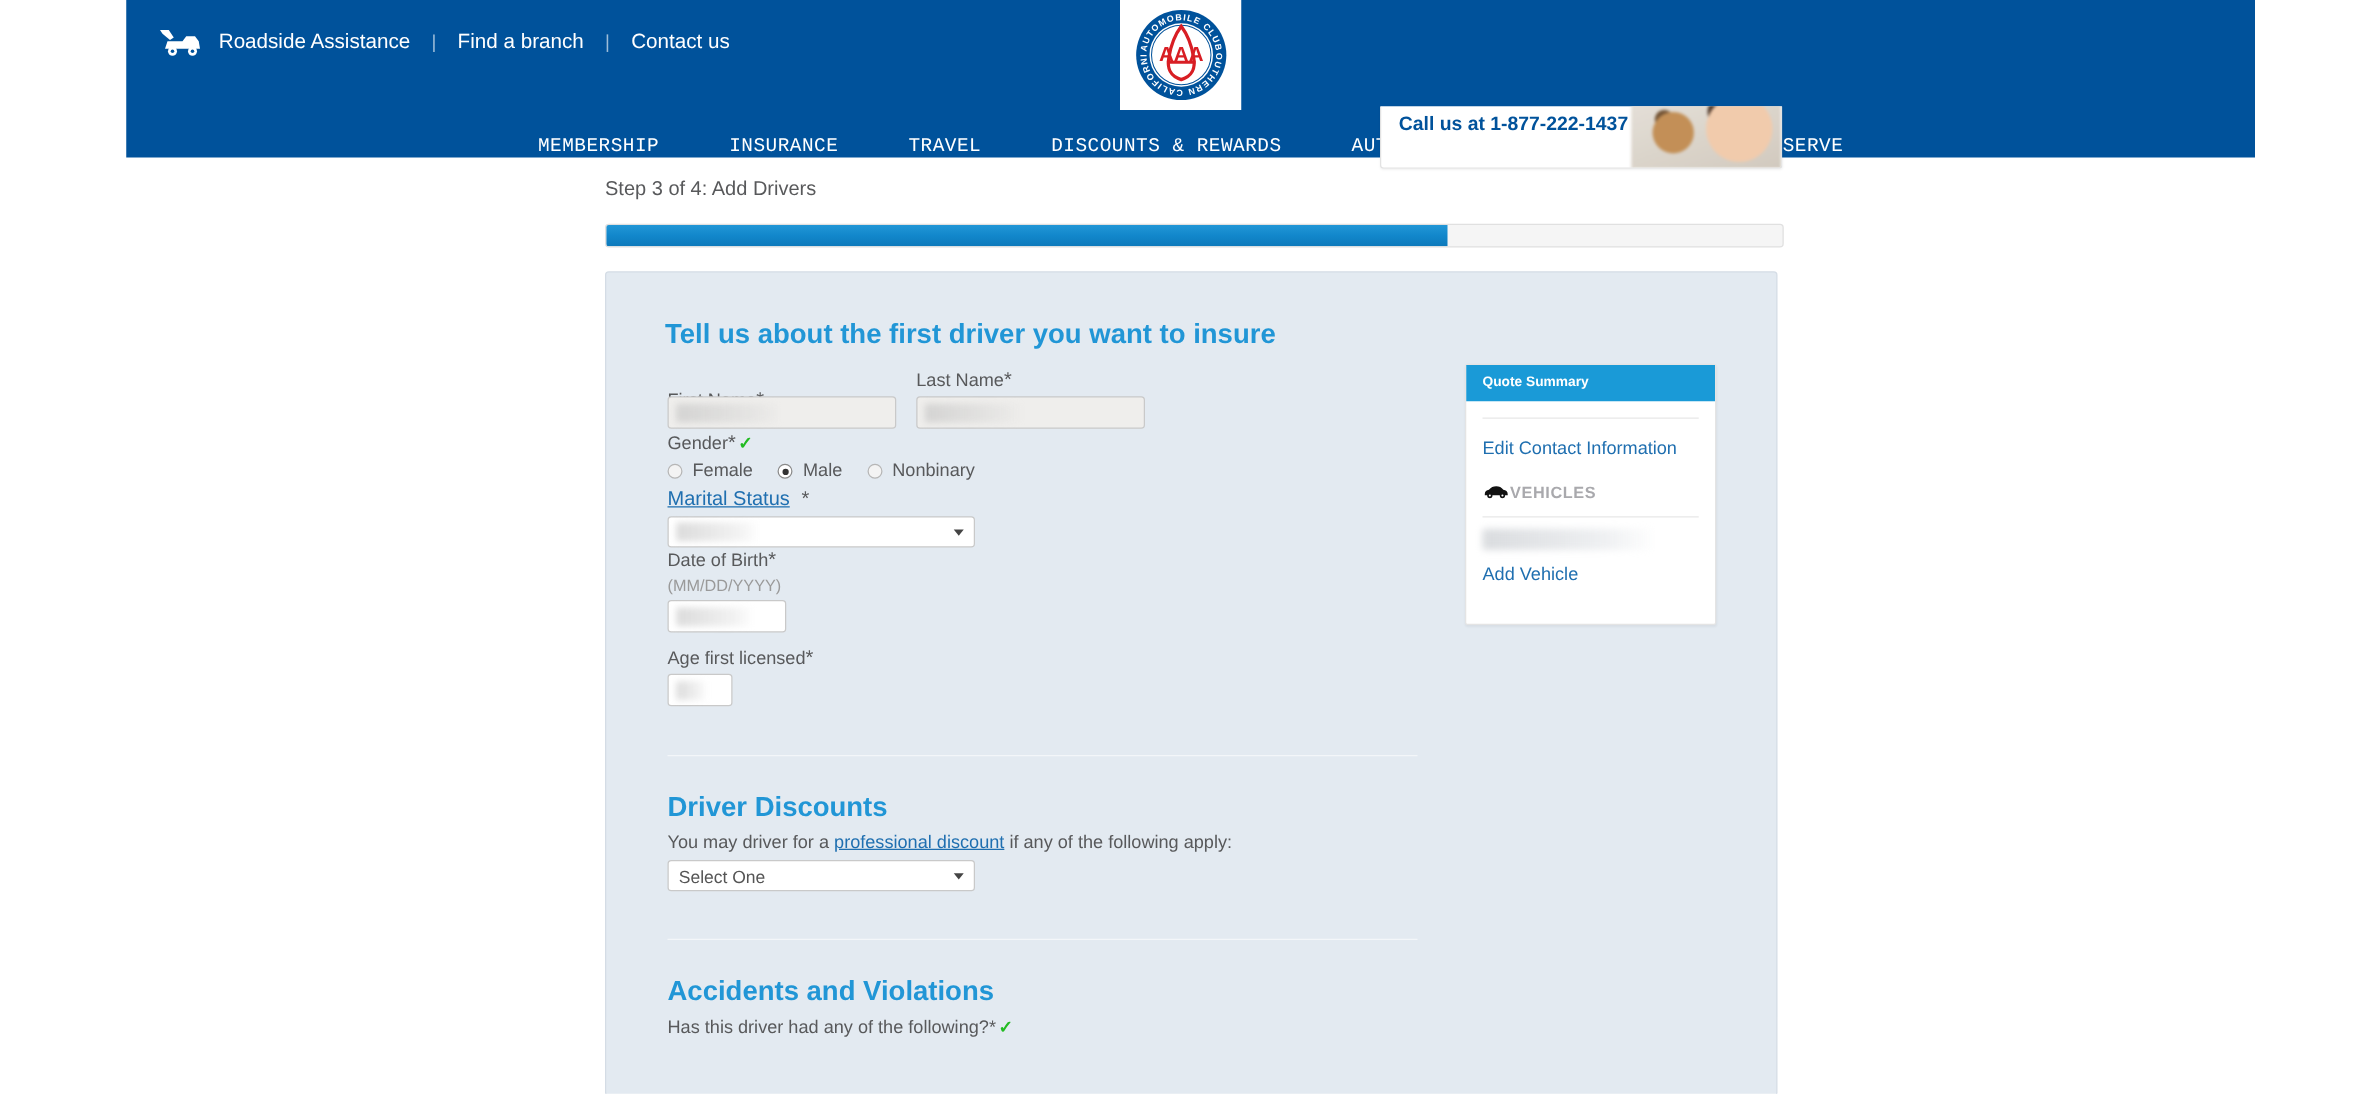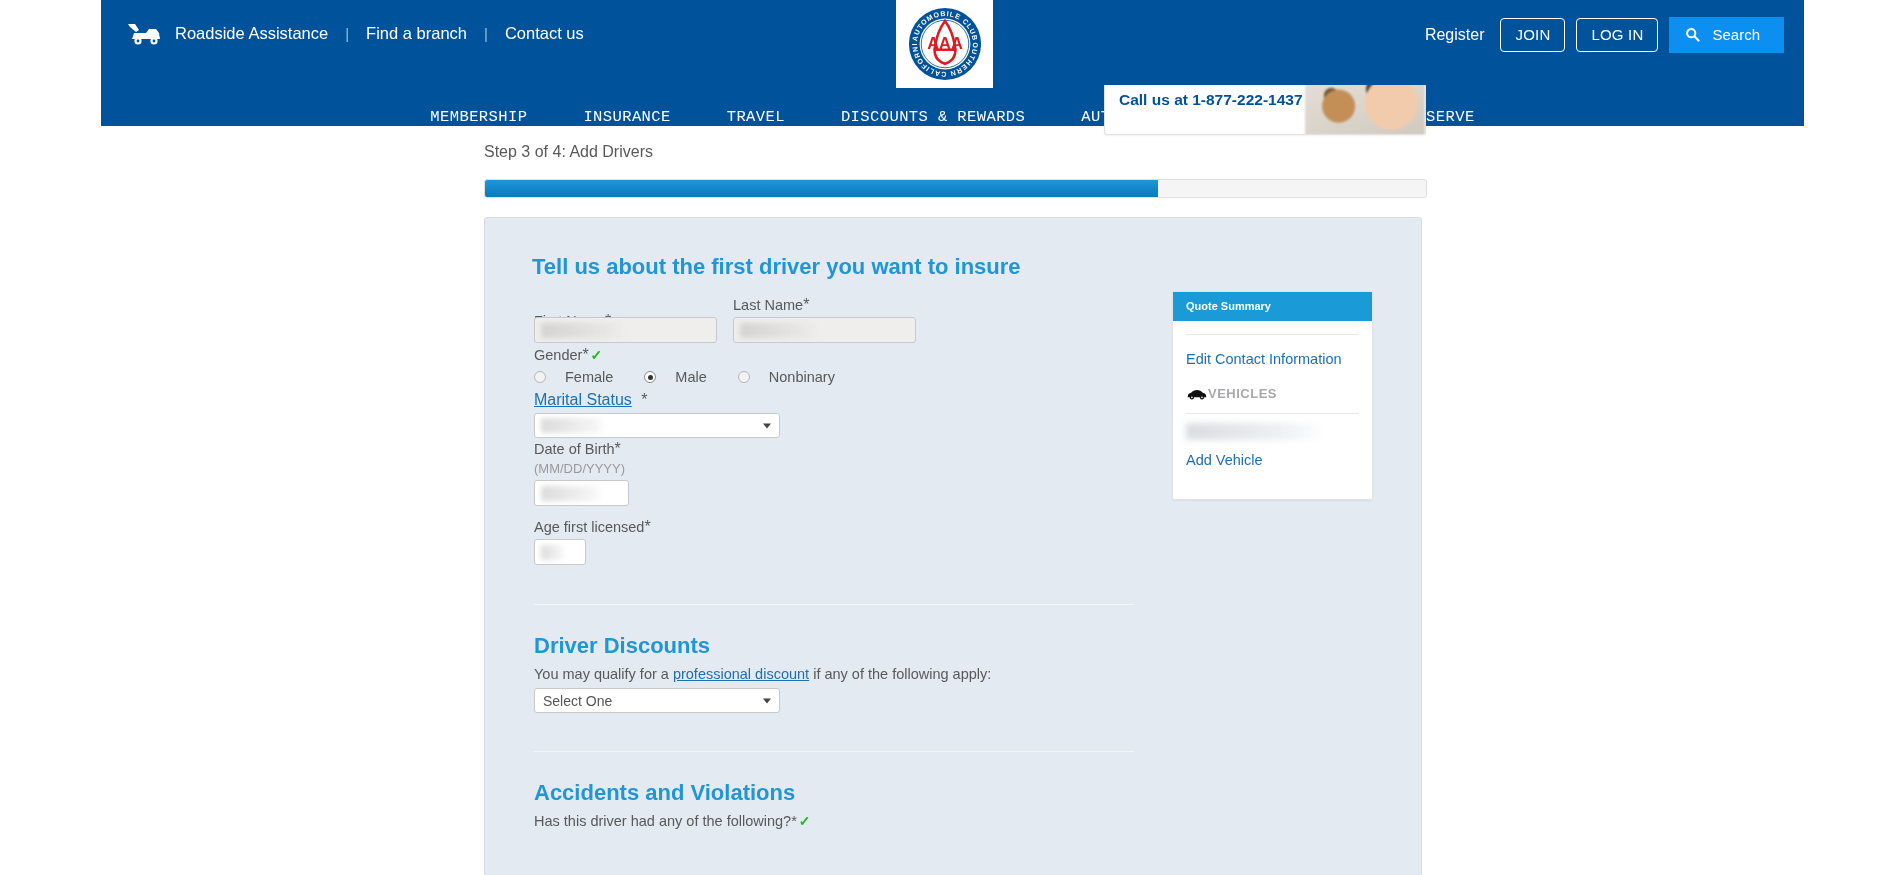--- a/index.html
+++ b/index.html
@@ -138,21 +138,21 @@
   }
   .caret {
     position:absolute; right: 8px; top: 50%; transform: translateY(-50%);
     width:0; height:0; border-left: 4.5px solid transparent;
     border-right: 4.5px solid transparent; border-top: 5.5px solid #444;
   }
   .divider {
     border-top: 1px solid #f3f6f9; height:1px; background:transparent;
   }
   .link { color: #1f6fb0; text-decoration: underline; cursor: pointer; }
-  .radio-row { display:flex; align-items:center; gap: 11px; }
+  .radio-row { display:flex; align-items:center; gap: 0; }
   .radio {
     width: 12px; height: 12px; border-radius: 50%;
     border: 1px solid #b6b6b6; background:#f3f3f3; display:inline-block;
     position: relative; cursor:pointer; flex: 0 0 auto;
   }
   .radio.on { border-color:#8a8a8a; background:#fff; }
   .radio.on::after {
     content:""; position:absolute; left:2.5px; top:2.5px; width:5px; height:5px;
     border-radius:50%; background:#333;
   }
@@ -198,34 +198,20 @@
             <circle cx="29" cy="21" r="1.4" fill="#00529b"></circle>
           </svg>
         </span>
         <a class="util-link" href="#">Roadside Assistance</a>
         <span class="util-sep">|</span>
         <a class="util-link" href="#">Find a branch</a>
         <span class="util-sep">|</span>
         <a class="util-link" href="#">Contact us</a>
       </div>
 
-      <div class="util-right">
-        <a class="register-link" href="#">Register</a>
-        <button class="ghost-btn">JOIN</button>
-        <button class="ghost-btn">LOG IN</button>
-        <button class="search-btn">
-          <span>
-            <svg viewBox="0 0 16 16" width="15" height="15" aria-hidden="true">
-              <circle cx="6.6" cy="6.6" r="4.4" fill="none" stroke="#ffffff" stroke-width="2.1"></circle>
-              <line x1="10.2" y1="10.2" x2="14.4" y2="14.4" stroke="#ffffff" stroke-width="2.4" stroke-linecap="round"></line>
-            </svg>
-          </span>
-          <span>Search</span>
-        </button>
-      </div>
     </div>
 
     <div class="logo-box">
       <svg viewBox="0 0 100 100" width="82" height="82" aria-hidden="true">
         <circle cx="50" cy="50" r="44" fill="#00529b"></circle>
         <circle cx="50" cy="50" r="31" fill="#ffffff"></circle>
         <circle cx="50" cy="50" r="29" fill="#ffffff" stroke="#00529b" stroke-width="1"></circle>
         <path id="arcTop" d="M 50 50 m -34 0 a 34 34 0 0 1 68 0" fill="none"></path>
         <path id="arcBot" d="M 50 50 m 34 0 a 34 34 0 0 1 -68 0" fill="none"></path>
         <text fill="#ffffff" font-size="8.6" font-family="Liberation Sans, sans-serif" font-weight="bold" letter-spacing="1.1">
@@ -320,21 +306,21 @@
     <div style="position:absolute; left:49px; top:321px;">
       <div class="txtinput" style="width:52px; background:#ffffff; position:relative;">
         <div class="blur-fill" style="width:24px;"></div>
       </div>
     </div>
 
     <div class="divider" style="position:absolute; left:49px; top:386px; width:600px;"></div>
 
     <div class="sec-title" style="position:absolute; left:49px; top:415px;">Driver Discounts</div>
     <div class="flabel" style="position:absolute; left:49px; top:448px; white-space:nowrap;">
-      <span>You may qualify for a </span><span class="link">professional discount</span><span> if any of the following apply:</span>
+      <span>You may driver for a </span><span class="link">professional discount</span><span> if any of the following apply:</span>
     </div>
     <div class="selbox" style="position:absolute; left:49px; top:470px; width:246px;">
       <span>Select One</span>
       <span class="caret"></span>
     </div>
 
     <div class="divider" style="position:absolute; left:49px; top:533px; width:600px;"></div>
 
     <div class="sec-title" style="position:absolute; left:49px; top:562px;">Accidents and Violations</div>
     <div class="flabel" style="position:absolute; left:49px; top:595px;">

